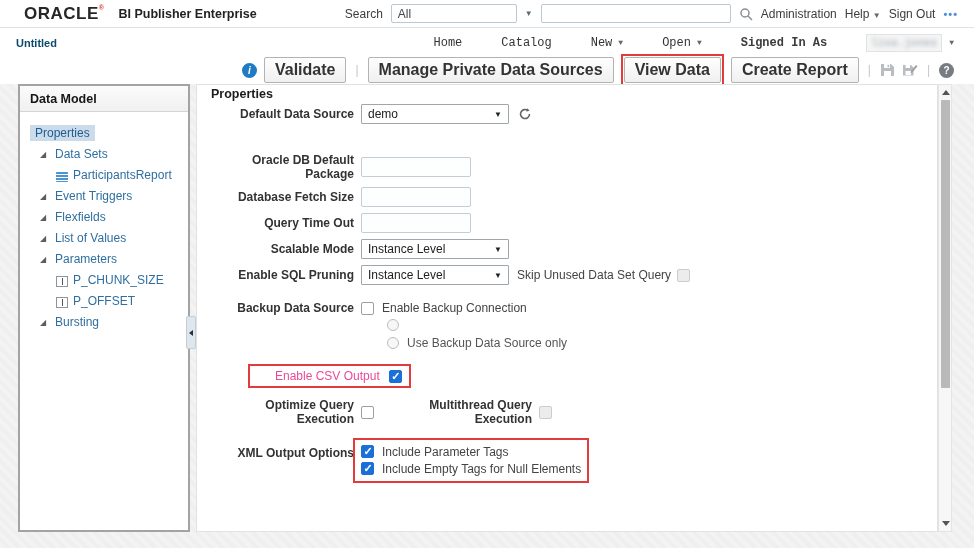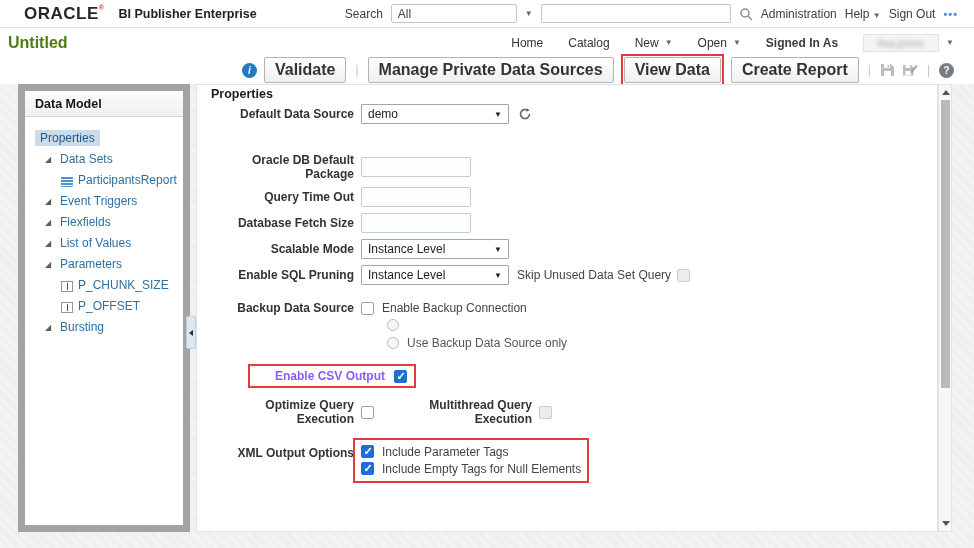--- a/index.html
+++ b/index.html
@@ -26,22 +26,22 @@
   }
   .chev { font-size:8px; color:#5e6a72; }
   .searchbox { width:190px; height:19px; border:1px solid #bcc7cf; border-radius:2px; background:#fff; padding:0 5px; font-family:inherit; font-size:12px; }
   .toplink { color:#3c3c3c; cursor:pointer; }
   .more-dots { color:#4a90d9; font-weight:bold; letter-spacing:1px; font-size:11px; }
   
   .subbar {
     position:absolute; left:0; top:29px; width:974px; height:27px; background:#fff;
     display:flex; align-items:center;
   }
-  .doc-title { font-weight:bold; font-size:16px; margin-left:8px; color:#4d7c0f; }
-  .subnav { margin-left:auto; margin-right:20px; display:flex; align-items:center; gap:25px; }
+  .doc-title { font-weight:bold; font-size:11px; margin-left:16px; color:#0c4a6e; }
+  .subnav { margin-left:auto; margin-right:20px; display:flex; align-items:center; gap:39px;font-family:Liberation Mono, monospace; }
   .subnav .navitem { color:#333; display:flex; align-items:center; gap:6px; cursor:pointer; }
   .userwrap { display:flex; align-items:center; gap:7px; }
   .userbox {
     width:76px; height:18px; background:#f5f5f5; border:1px solid #e2e2e2;
     display:flex; align-items:center; justify-content:center; overflow:hidden;
   }
   .blurred { filter:blur(2px); color:#9aa4ad; font-size:11px; }
   
   .toolbar {
     position:absolute; left:0; top:56px; width:974px; height:28px; background:#fff;
@@ -61,21 +61,21 @@
   .help-circle { background:#767c82; }
   .gicon svg { display:block; }
   
   .workspace {
     position:absolute; left:0; top:84px; width:974px; height:464px;
     background:repeating-linear-gradient(45deg,#f3f3f4 0 4px,#efeff0 4px 8px);
   }
   
   .sidebar {
     position:absolute; left:18px; top:84px; width:172px; height:448px;
-    background:#fff; border:7px solid #a3a3a3;
+    background:#fff; border:2px solid #a3a3a3;
   }
   .sidebar-header {
     height:26px; background:linear-gradient(#fbfbfb,#f0f0f0); border-bottom:1px solid #d4d4d4;
     display:flex; align-items:center; padding-left:10px; font-weight:bold; font-size:12.5px; color:#161616;
   }
   .tree { list-style:none; margin:0; padding:14px 4px 0 10px; }
   .tree li { margin-bottom:7px; display:flex; align-items:center; height:14px; }
   .tree .lvl1 { margin-left:10px; }
   .tree .lvl2 { margin-left:26px;align-items:flex-end; }
   .tw { width:11px; flex:none; font-size:8px; color:#5d5d5d; margin-right:4px; }
@@ -119,21 +119,21 @@
   .cb { width:13px; height:13px; flex:none; border:1px solid #9aa0a6; border-radius:2px; background:#fff; position:relative; cursor:pointer; }
   .cb.checked { background:#1a6fd8; border-color:#1a6fd8; }
   .cb.checked::after { content:"\2713"; position:absolute; left:1.5px; top:-1px; color:#fff; font-size:11px; font-weight:bold; }
   .cb.disabled { background:#ececec; border-color:#cccccc; }
   .radio { width:12px; height:12px; flex:none; border:1px solid #bdbdbd; border-radius:50%; background:#f7f7f7; margin-right:8px; }
   .cblabel { color:#444; margin-left:8px; white-space:nowrap; }
   .spacer23 { height:23px; } .spacer10 { height:10px; } .spacer12 { height:12px; }
   .radio-row { display:flex; align-items:center; margin:0 0 5px 176px; color:#555; }
   .csv-row { display:flex; align-items:center; margin:14px 0 10px 37px; }
   .redbox-csv { border:2px solid #e23b3b; padding:3px 7px; display:inline-flex; align-items:center; }
-  .redbox-csv .flabel2 { font-weight:bold; color:#8b5cf6;padding-left:18px; }
+  .redbox-csv .flabel2 { font-weight:normal; color:#ec4899;padding-left:18px; }
   .redbox-xml { border:2px solid #e23b3b; padding:3px 6px 4px 6px; margin-left:-8px; margin-bottom:2px; }
   .cbrow { display:flex; align-items:center; height:17px; }
   .xml-col { display:flex; flex-direction:column; }
   .refresh { margin-left:9px; }
   
   .vscroll {
     position:absolute; left:938px; top:84px; width:14px; height:448px;
     background:#f7f7f7; border:1px solid #e4e4e4;
   }
   .vs-btn { position:absolute; left:2px; width:9px; height:9px; display:flex; align-items:center; justify-content:center; cursor:pointer; }
@@ -290,25 +290,25 @@
     </span>
   </div>
 
   <div class="spacer23"></div>
 
   <div class="frow">
     <span class="flabel">Oracle DB Default Package</span>
     <input class="tinput" style="">
   </div>
   <div class="frow">
+    <span class="flabel">Database Fetch Size</span>
+    <input class="tinput" style="">
+  </div>
+  <div class="frow">
     <span class="flabel">Query Time Out</span>
-    <input class="tinput" style="">
-  </div>
-  <div class="frow">
-    <span class="flabel">Database Fetch Size</span>
     <input class="tinput" style="">
   </div>
   <div class="frow">
     <span class="flabel">Scalable Mode</span>
     <span class="select">
         <span class="val">Instance Level</span>
         <span class="chev">▼</span>
       </span>
   </div>
   <div class="frow">

